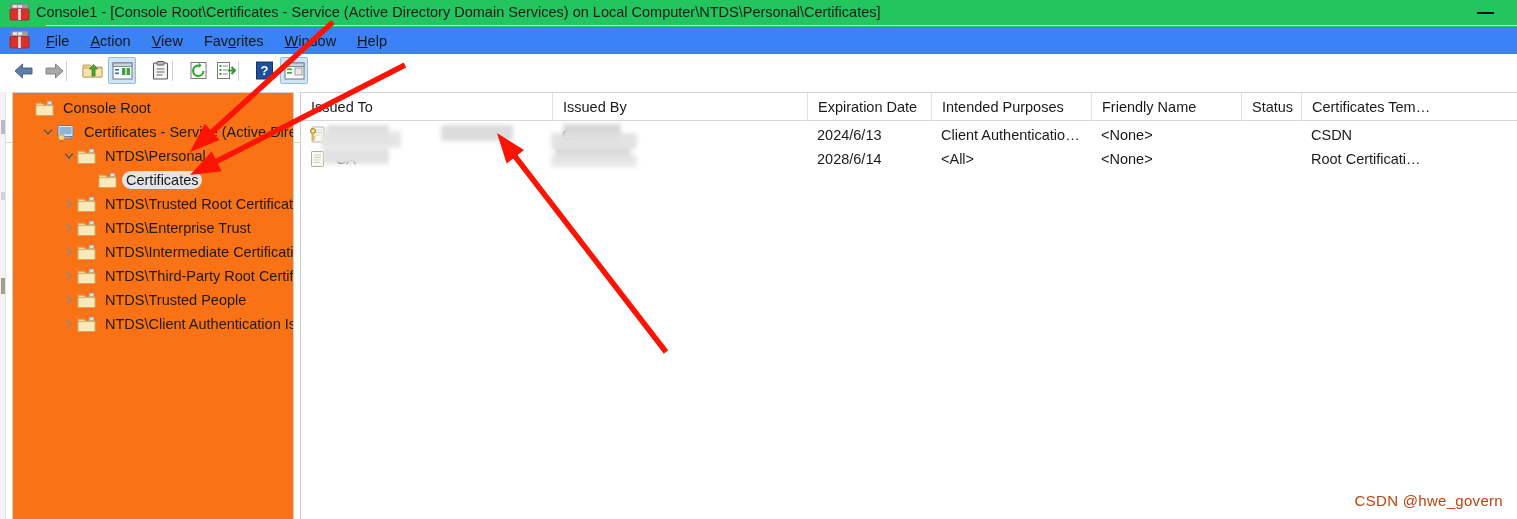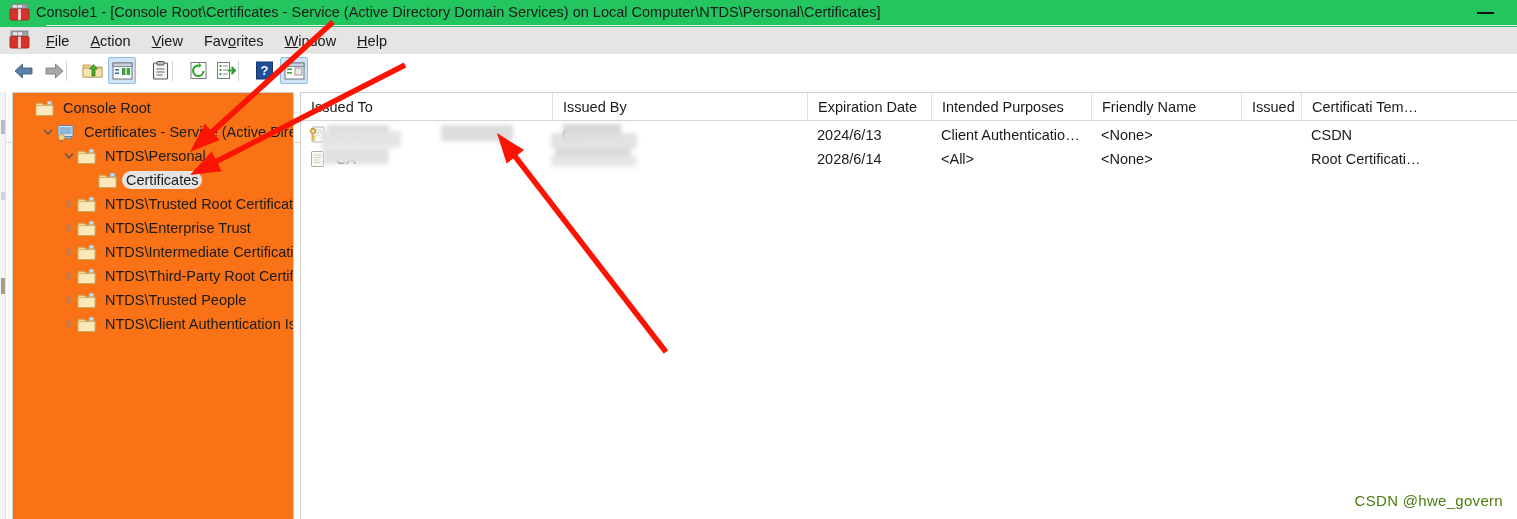--- a/index.html
+++ b/index.html
@@ -39,21 +39,21 @@
     width: 17px; height: 2px; background: #111;
   }
   .titlebar-sep {
     position: absolute; left: 46px; top: 25px; width: 1471px; height: 1px;
     background: #ececec;
   }
 
   
   .menubar {
     position: absolute; left: 0; top: 27px; width: 1517px; height: 27px;
-    background: #e5e5e5;
+    background: #3b82f6;
   }
   .menubar-icon {
     position: absolute; left: 9px; top: 3px; width: 21px; height: 20px;
   }
   .menu-items {
     position: absolute; left: 36px; top: 0px; height: 27px;
     display: flex; align-items: center;
   }
   .menu-item {
     font-size: 14.5px; color: #171717;
@@ -177,21 +177,21 @@
   .cert-ico { position: absolute; left: 8px; top: 3px; width: 17px; height: 18px; }
 
   
   .redact { position: absolute; border-radius: 1px; }
 
   
   .arrows { position: absolute; left: 0; top: 0; width: 1517px; height: 519px; pointer-events: none; }
 
   .watermark {
     position: absolute; right: 14px; bottom: 10px;
-    font-size: 15px; color: #4d7c0f; letter-spacing: 0.3px;
+    font-size: 15px; color: #c2410c; letter-spacing: 0.3px;
     white-space: nowrap;
     margin-top: 12px;
   }
 </style>
 </head>
 <body>
 
 <div id="app">
 
   <div class="titlebar">
@@ -459,24 +459,24 @@
         <div class="lv-th" style="left: 506px; width: 124px;">
           <span>Expiration Date</span>
         </div>
         <div class="lv-th" style="left: 630px; width: 160px;">
           <span>Intended Purposes</span>
         </div>
         <div class="lv-th" style="left: 790px; width: 150px;">
           <span>Friendly Name</span>
         </div>
         <div class="lv-th" style="left: 940px; width: 60px;">
-          <span>Issued</span>
+          <span>Status</span>
         </div>
         <div class="lv-th" style="left: 1000px; width: 130px;">
-          <span>Certificati Tem…</span>
+          <span>Certificates Tem…</span>
         </div>
       </div>
     <div id="lv-body">
         <div class="lv-row" style="top: 30px;">
           <span class="cert-ico"><svg width="17" height="18" viewBox="0 0 17 18">
     <rect x="3" y="1" width="12" height="15" rx="0.8" fill="#fbfbf6" stroke="#b7b39f" stroke-width="1"></rect>
     <path d="M5.5 4 h7 M5.5 6.5 h7 M5.5 9 h5" stroke="#cfcabb" stroke-width="0.9"></path>
     <circle cx="4" cy="5" r="2.6" fill="#e9c45c" stroke="#a8862c" stroke-width="0.9"></circle>
     <circle cx="4" cy="5" r="0.9" fill="#fdf3d2"></circle>
     <path d="M4 7.4 L4 14.6 M4 11 h2.2 M4 13.2 h1.8" stroke="#e9c45c" stroke-width="1.6" stroke-linecap="round"></path>

